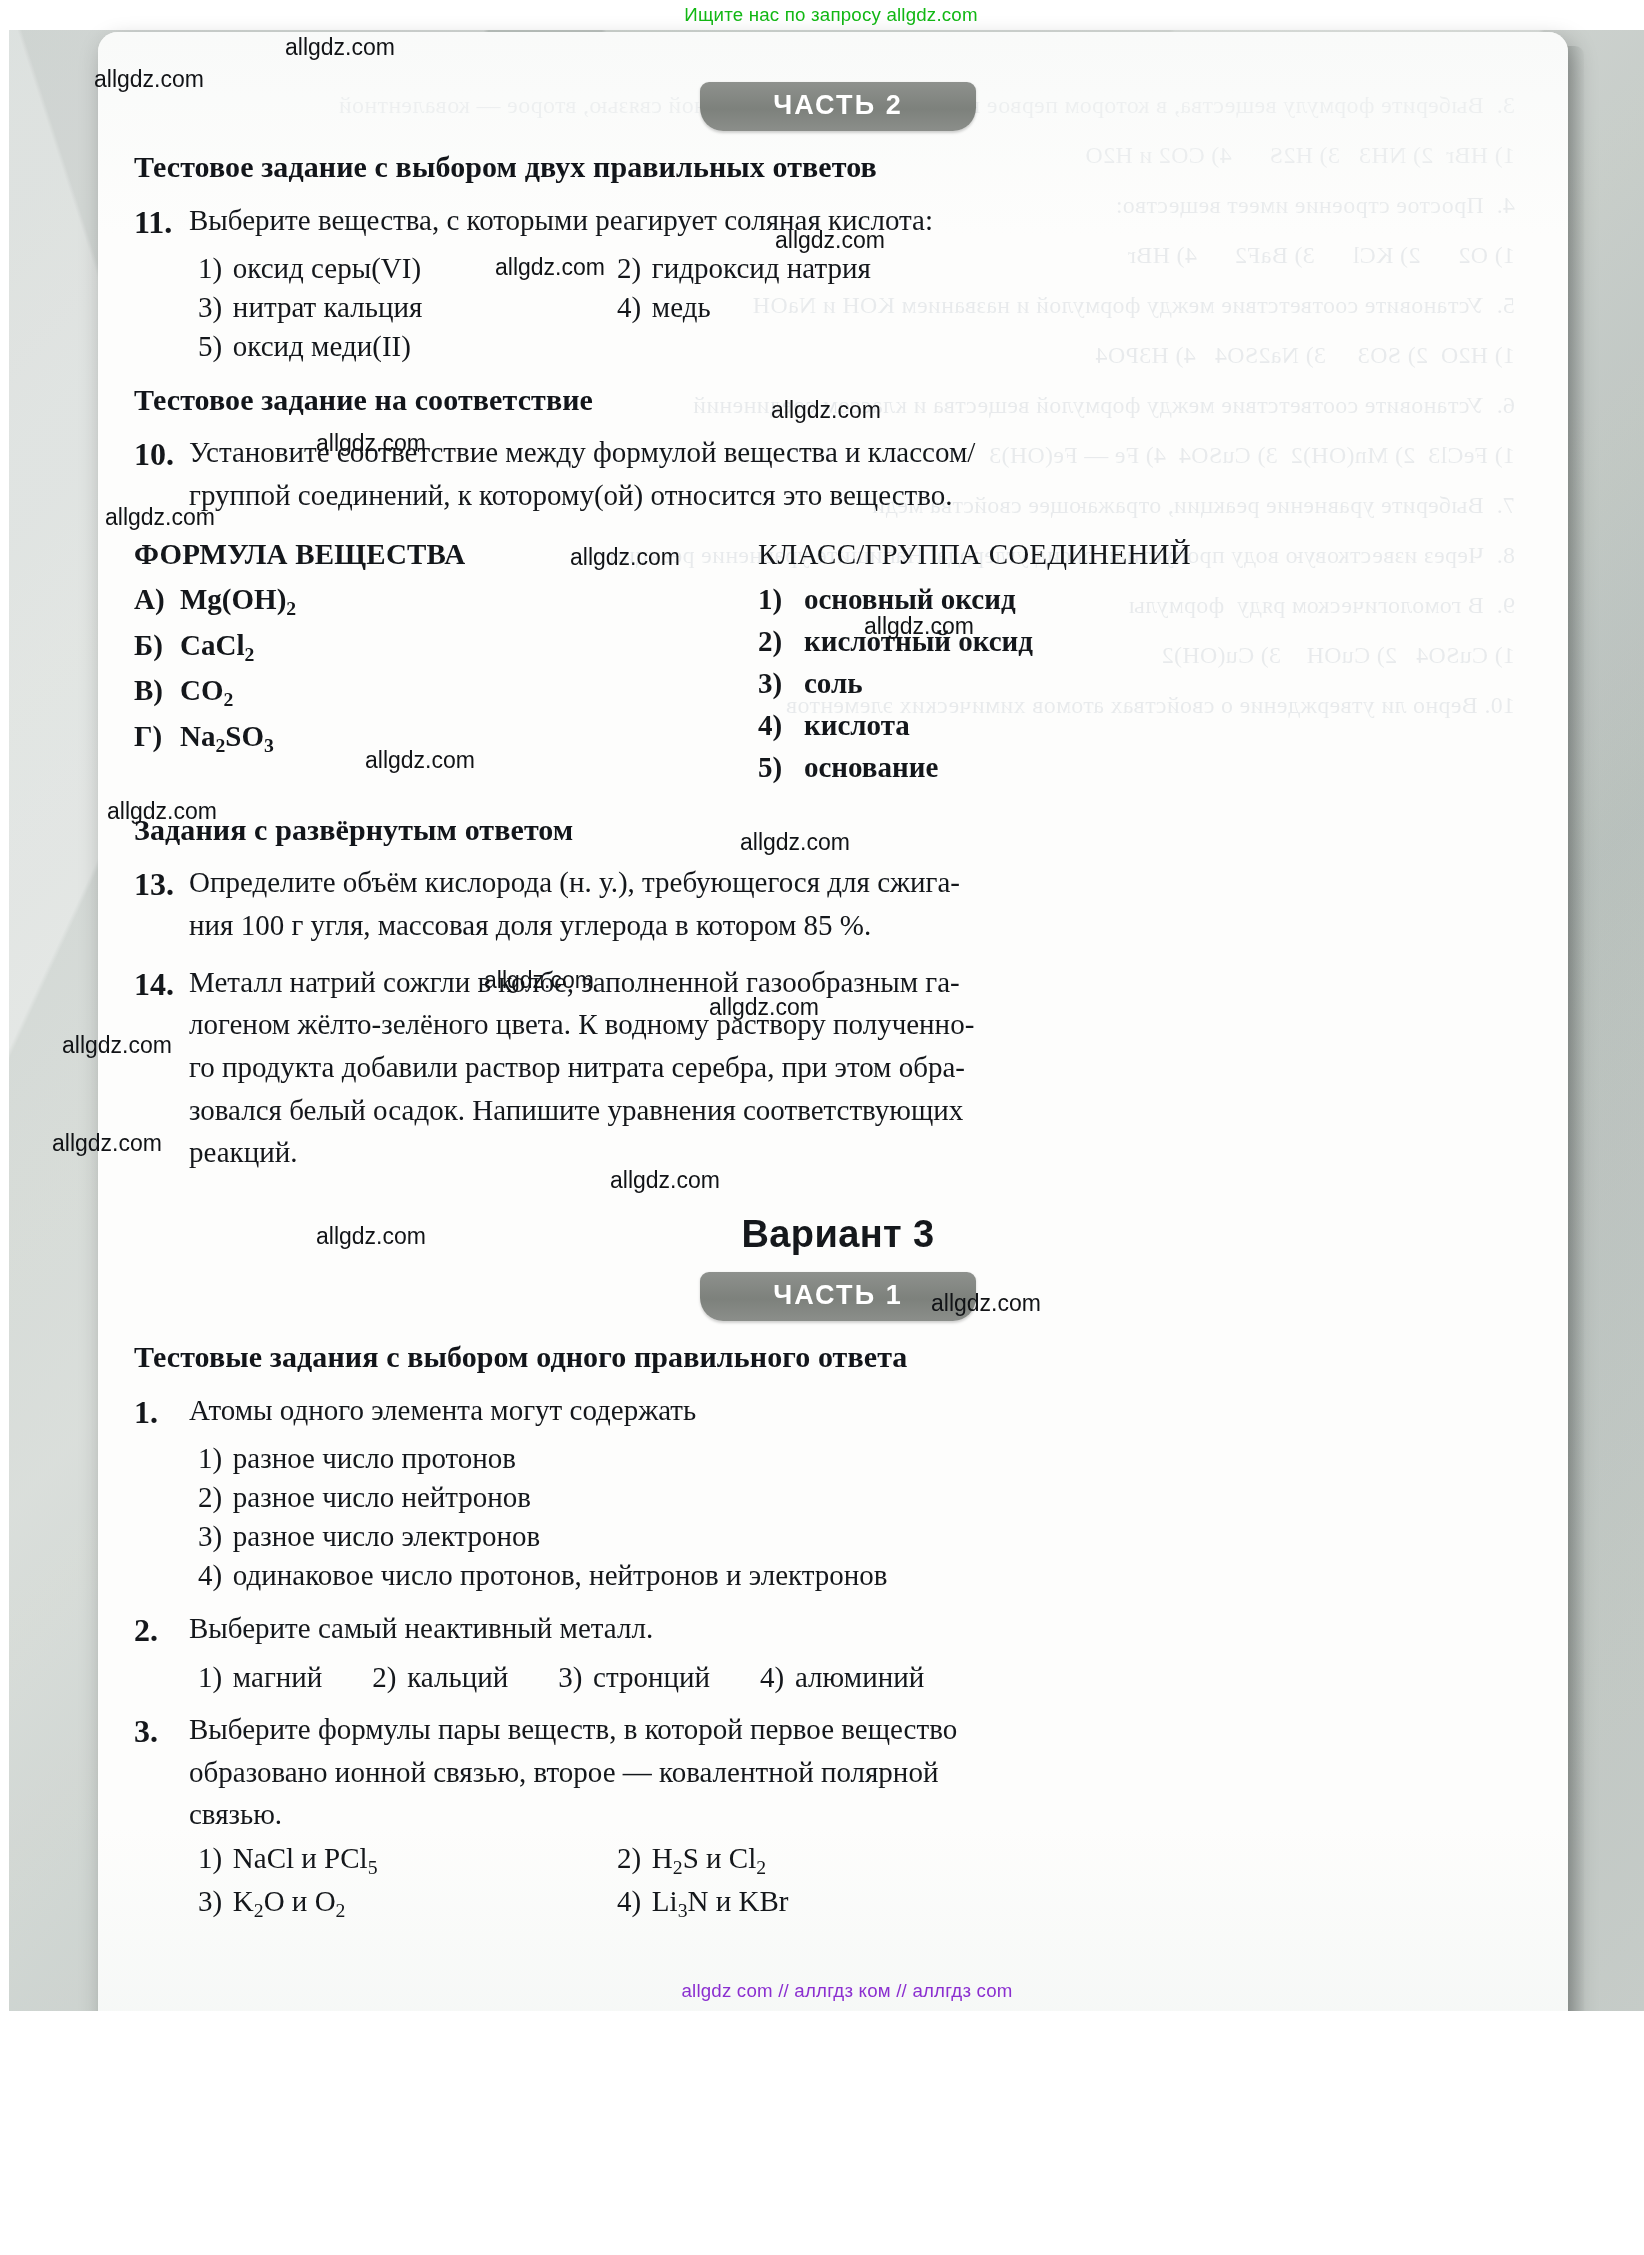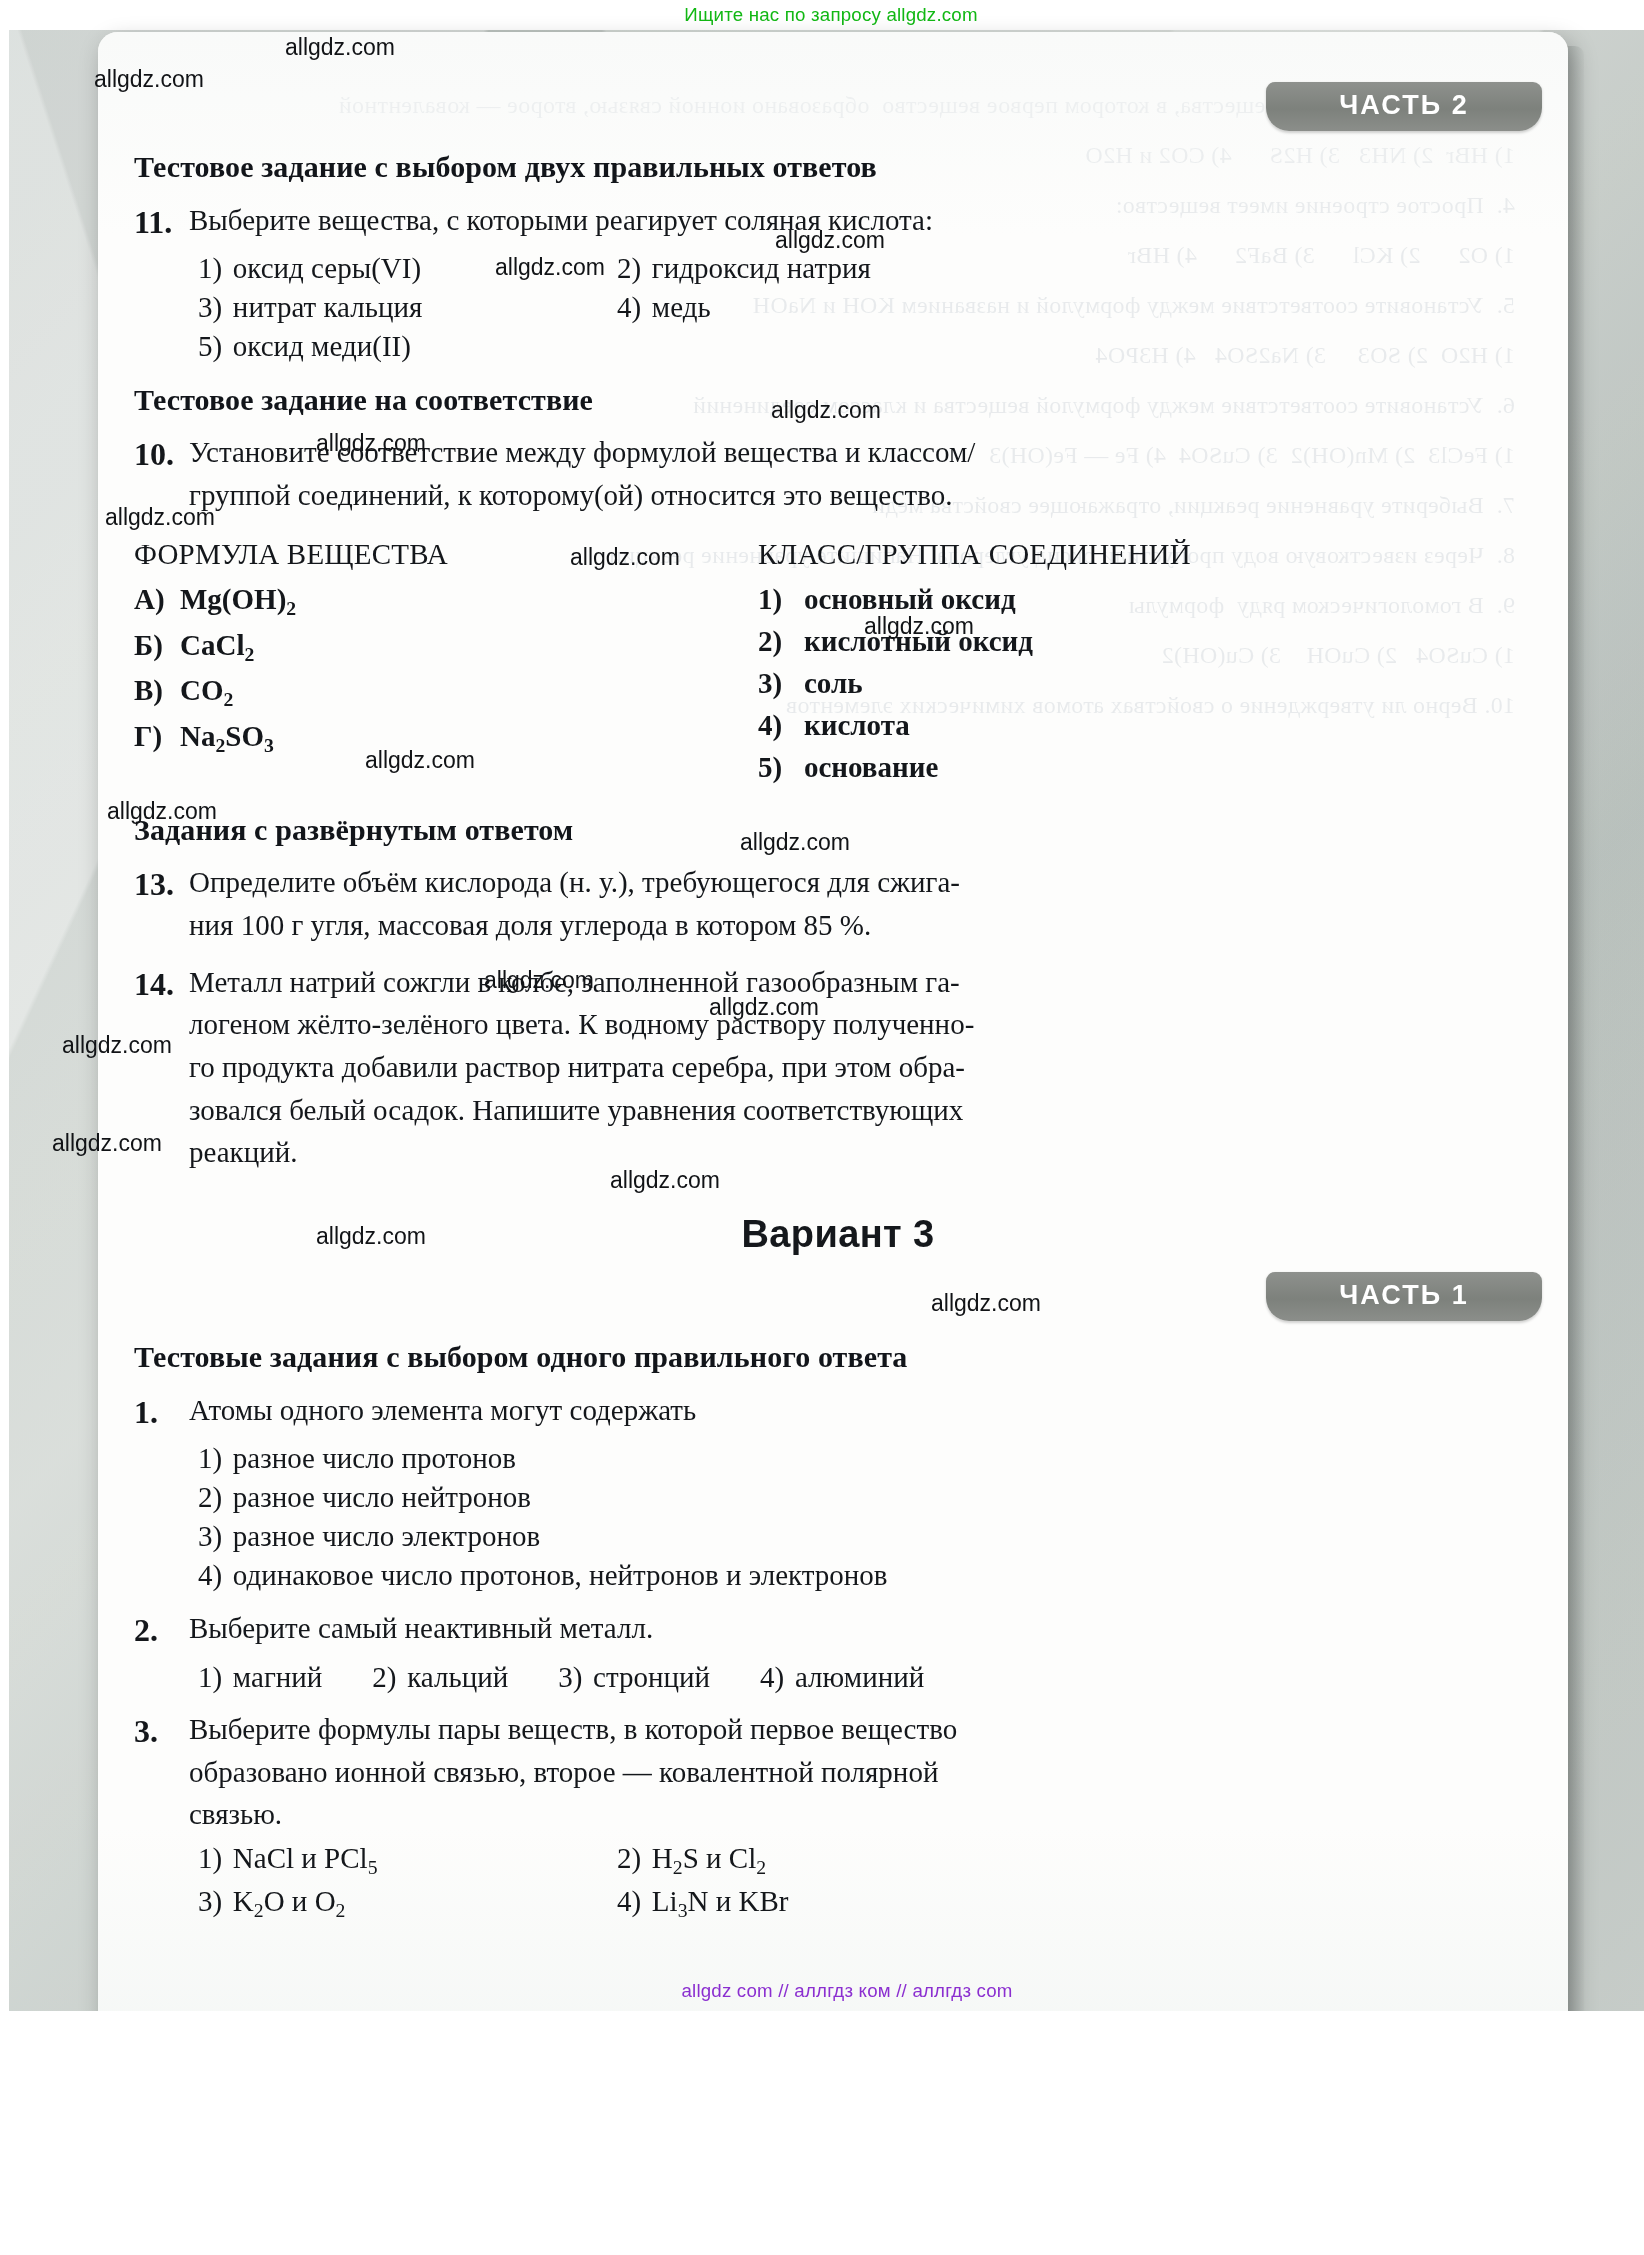--- a/index.html
+++ b/index.html
@@ -90,21 +90,21 @@
 
   
   .content {
     position: absolute;
     left: 125px;
     top: 82px;
     width: 1408px;
   }
 
   
-  .part-banner-wrap { text-align:right; margin: 0; }
+  .part-banner-wrap { text-align:center; margin: 0; }
   .part-banner {
     display:inline-block;
     background: linear-gradient(180deg,#8e918d 0%,#7d817c 55%,#8b8e8a 100%);
     color:#ffffff;
     font-family:"Liberation Sans","DejaVu Sans",sans-serif;
     font-weight:bold;
     font-size:27px;
     letter-spacing:2.1px;
     padding: 8px 73px 9.8px;
     border-radius: 9px 9px 23px 23px;
@@ -157,21 +157,21 @@
   .opt-inline .opt { margin-right: 50px; }
 
   
   .match-heads {
     display:flex;
     margin: 21.4px 0 3.6px 0;
     font-size: 29px;
     letter-spacing:0.2px;
     color:#14171b;
   }
-  .match-heads .left { width: 624px; flex:0 0 624px; }
+  .match-heads .left { width: 624px; flex:0 0 624px;font-weight:bold; }
   .match-body { display:flex; }
   .match-body .col-left { width: 624px; flex:0 0 624px; }
   .match-body .col-right { flex:1 1 auto; }
   .mrow { font-size: 29px; margin: 9px 0; color:#14171b;font-weight:bold;}
   .mrow .key { display:inline-block; min-width: 46px; }
 
   sub { font-size: 68%; vertical-align: -.28em; }
 
   
   .page-num {

